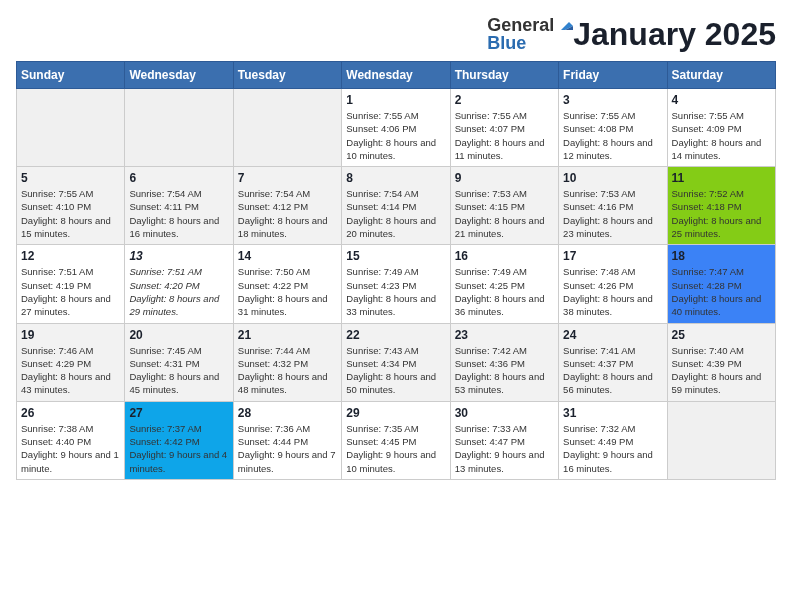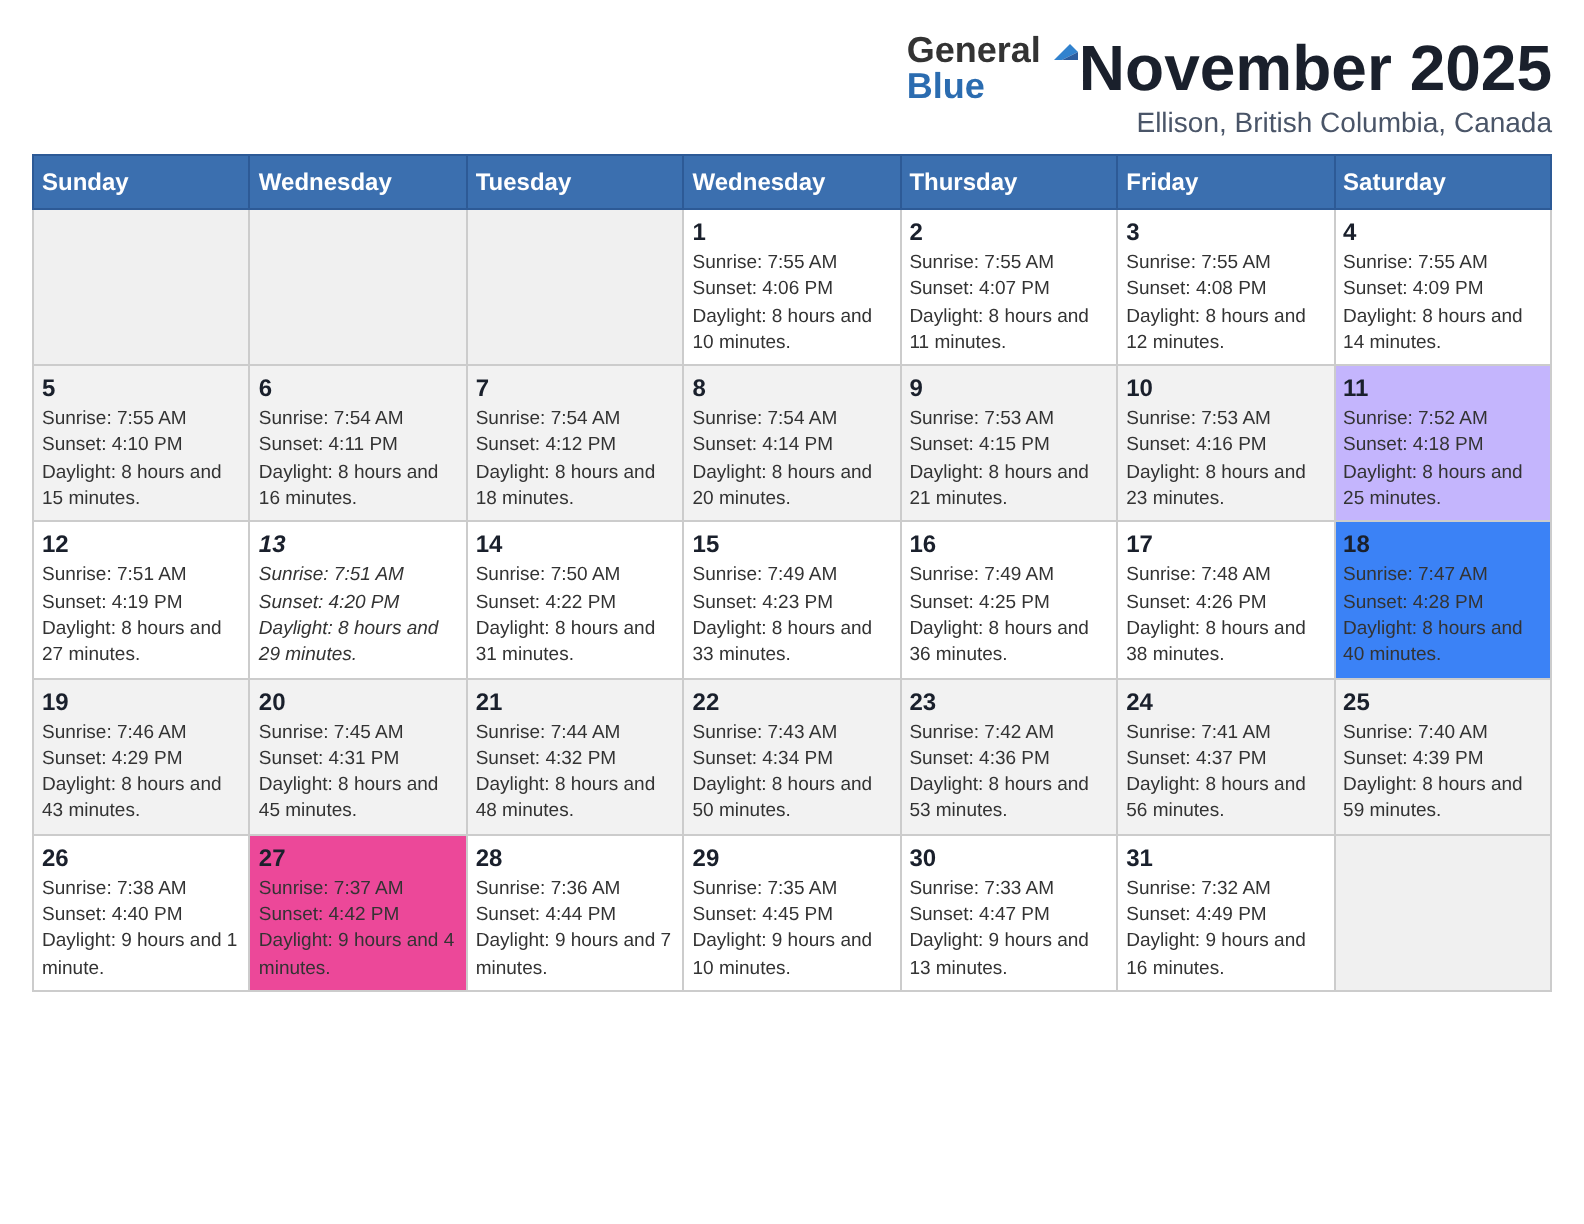--- a/index.html
+++ b/index.html
@@ -101,22 +101,21 @@
         <span class="logo-text-general">General</span>
         <svg width="18" height="18" viewBox="0 0 18 18" style="margin-left:1px;">
           <polygon points="6,14 14,6 18,10 10,14" fill="#3182ce"></polygon>
           <polygon points="10,14 18,10 18,14" fill="#2b5c9e"></polygon>
         </svg>
       </div>
       <span class="logo-text-blue">Blue</span>
     </div>
   </div>
   <div class="title-block">
-    <div class="month-title">November 2025</div>
-    <div class="location-title">Ellison, British Columbia, Canada</div>
+    <div class="month-title">January 2025</div>
   </div>
 </div>
 
 <table class="calendar">
   <thead>
     <tr>
       <th>Sunday</th>
       <th>Wednesday</th>
       <th>Tuesday</th>
       <th>Wednesday</th>
@@ -185,21 +184,21 @@
         <div class="day-info">
           Sunrise: 7:53 AM<br>Sunset: 4:15 PM<br>Daylight: 8 hours and 21 minutes.
         </div>
       </td>
         <td style="background: rgb(242, 242, 242);">
         <span class="day-number">10</span>
         <div class="day-info">
           Sunrise: 7:53 AM<br>Sunset: 4:16 PM<br>Daylight: 8 hours and 23 minutes.
         </div>
       </td>
-        <td style="background: #c4b5fd;">
+        <td style="background: #84cc16;">
         <span class="day-number">11</span>
         <div class="day-info">
           Sunrise: 7:52 AM<br>Sunset: 4:18 PM<br>Daylight: 8 hours and 25 minutes.
         </div>
       </td>
       </tr>
       <tr>
         <td style="background: rgb(255, 255, 255); margin-top: 47px;">
         <span class="day-number">12</span>
         <div class="day-info">
@@ -287,21 +286,21 @@
         </div>
       </td>
       </tr>
       <tr>
         <td style="background: rgb(255, 255, 255);">
         <span class="day-number">26</span>
         <div class="day-info">
           Sunrise: 7:38 AM<br>Sunset: 4:40 PM<br>Daylight: 9 hours and 1 minute.
         </div>
       </td>
-        <td style="background: #ec4899;">
+        <td style="background: #0ea5e9;">
         <span class="day-number">27</span>
         <div class="day-info">
           Sunrise: 7:37 AM<br>Sunset: 4:42 PM<br>Daylight: 9 hours and 4 minutes.
         </div>
       </td>
         <td style="background: rgb(255, 255, 255);">
         <span class="day-number">28</span>
         <div class="day-info">
           Sunrise: 7:36 AM<br>Sunset: 4:44 PM<br>Daylight: 9 hours and 7 minutes.
         </div>

